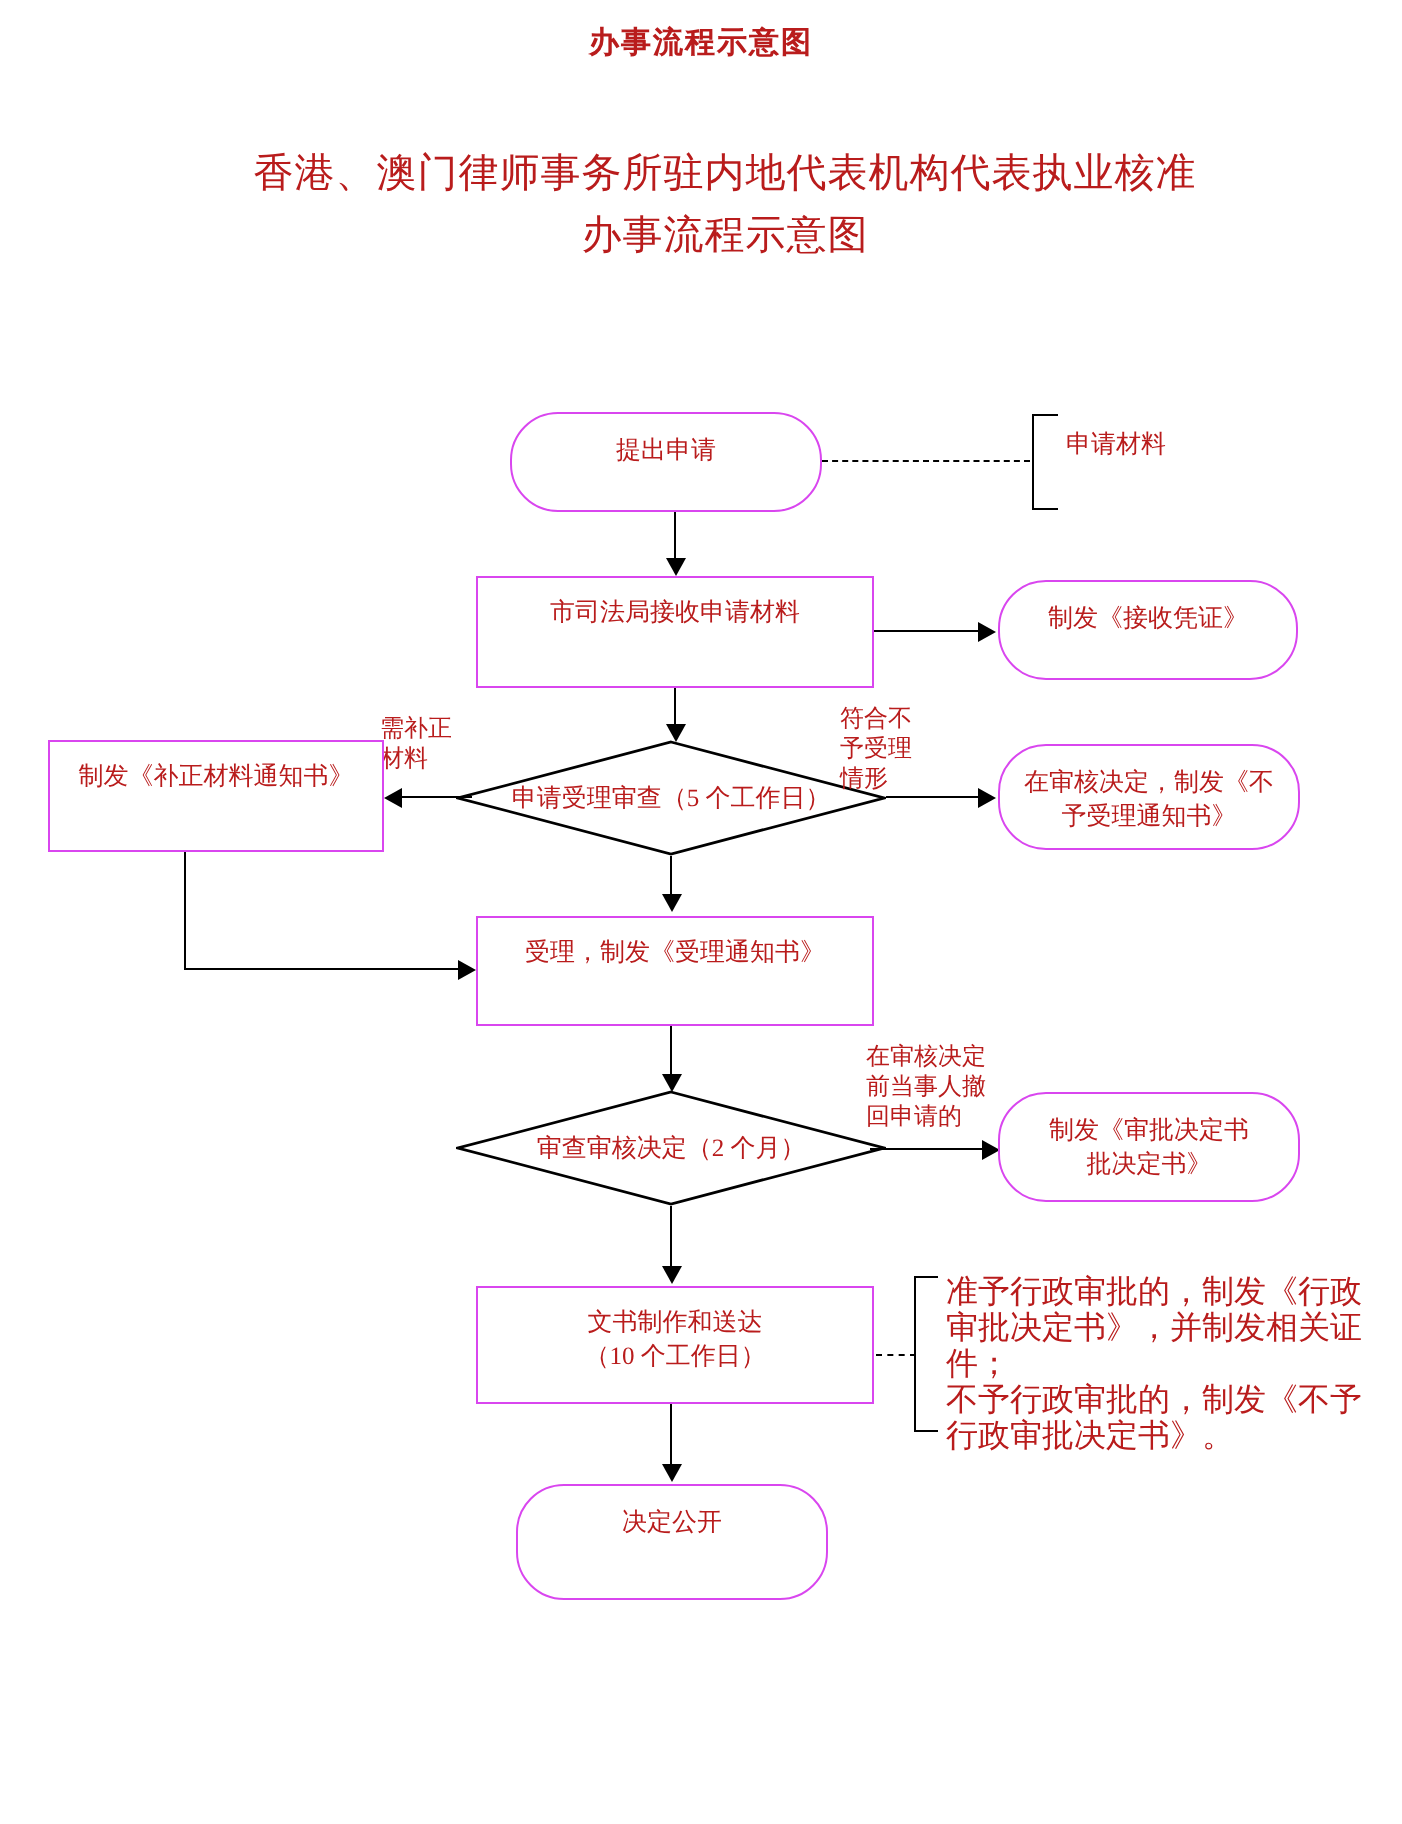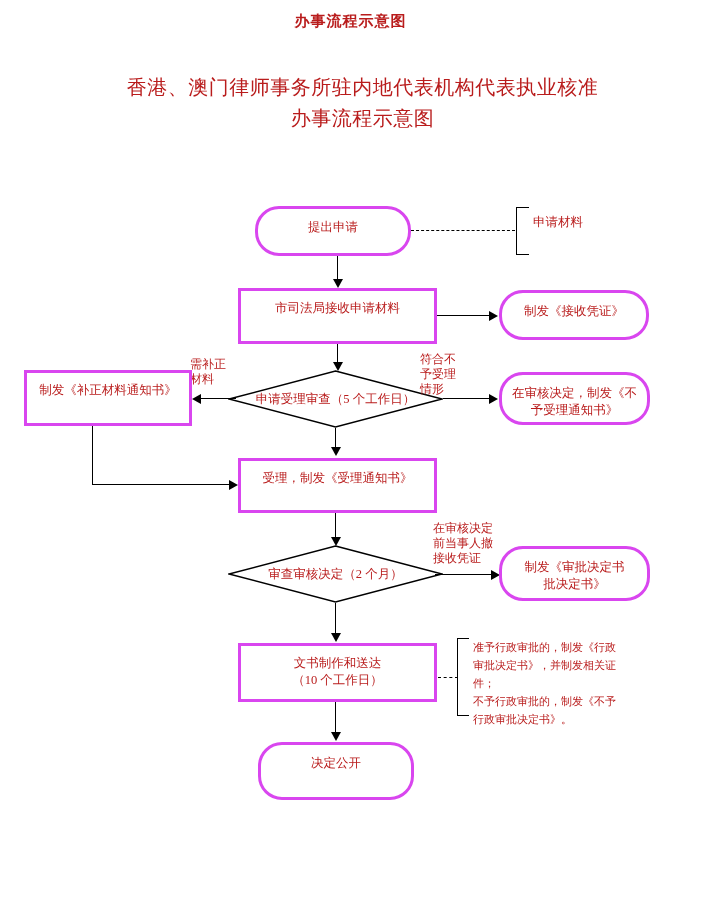--- a/index.html
+++ b/index.html
@@ -31,21 +31,21 @@
     left: 12px; top: 72px; width: 701px;
     text-align: center;
     font-size: 20px;
     line-height: 31px;
     letter-spacing: 0.5px;
   }
 
   
   .node {
     box-sizing: border-box;
-    border: 3px solid #d946ef;
+    border: 1px solid #d946ef;
     background: #ffffff;
     display: flex;
     align-items: flex-start;
     justify-content: center;
     text-align: center;
     font-size: 12.5px;
     line-height: 17px;
   }
   .node.rect { border-radius: 0; }
   .node.stadium { border-radius: 24px; }
@@ -102,21 +102,21 @@
     box-sizing: border-box;
   }
 
   
   .edge-label {
     font-size: 12px;
     line-height: 15px;
     white-space: pre-line;
   }
   .note-text {
-    font-size: 11px;
+    font-size: 16px;
     line-height: 18px;
     white-space: pre-line;
     text-align: justify;
   }
 </style>
 </head>
 <body>
 
 <div id="page">
 
@@ -206,21 +206,21 @@
       <polygon points="107.5,1 214,29 107.5,57 1,29" fill="#ffffff" stroke="#000000" stroke-width="1.4"></polygon>
     </svg>
     <div class="diamond-label">
       <div>审查审核决定</div>
       <div>（2 个月）</div>
     </div>
   </div>
 
   <div class="abs edge-label" style="left:433px; top:521px; width:76px; text-align:left;">在审核决定
 前当事人撤
-接收凭证</div>
+回申请的</div>
 
   <div class="abs ln h" style="left:435px; top:574px; width:60px;"></div>
   <div class="abs arrow-right" style="left:491px; top:570px;"></div>
 
   <div class="abs node stadium" style="left:499px; top:546px; width:151px; height:55px;">
     <div class="inner">
       <div>制发《审批决定书</div>
       <div>批决定书》</div>
     </div>
   </div>

